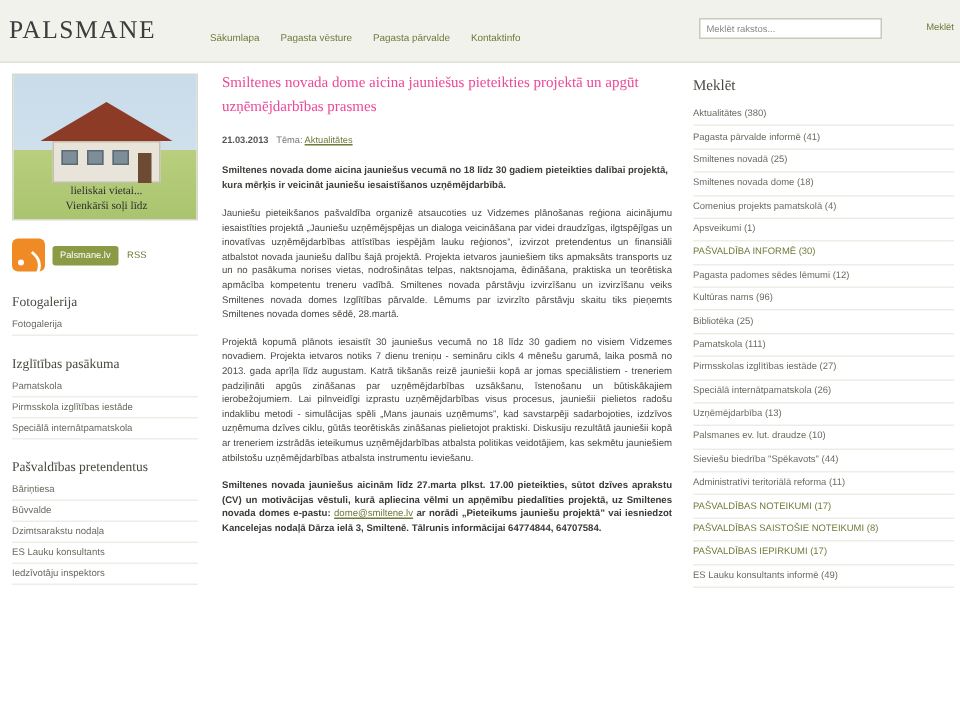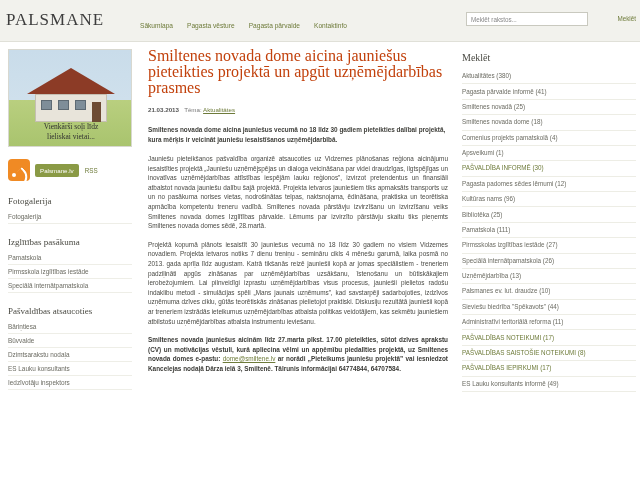--- a/index.html
+++ b/index.html
@@ -168,23 +168,23 @@
   }
   .left-list li a { color: #6b6b62; text-decoration: none; }
 
   
   .main {
     position: absolute; left: 148px; top: 48px;
     width: 300px;
   }
   .art-title {
     font-family: "Liberation Serif", serif;
-    font-size: 16px;
+    font-size: 10px;
     line-height: 16px;
-    color: #c2410c;
+    color: #ec4899;
     margin: 0 0 10px 0;
     font-weight: normal;
   }
   .meta {
     font-size: 6.2px;
     color: #777;
     margin-bottom: 12px;
   }
   .meta b { color: #555; font-weight: bold; }
   .meta a { color: #6e7b3a; text-decoration: underline; }
@@ -246,22 +246,22 @@
 
   <div class="leftcol">
     <div class="housebox">
       <div class="roof"></div>
       <div class="walls"></div>
       <div class="win w1"></div>
       <div class="win w2"></div>
       <div class="win w3"></div>
       <div class="door"></div>
       <div class="caption">
+        <div>lieliskai vietai...</div>
         <div>Vienkārši soļi līdz</div>
-        <div>lieliskai vietai...</div>
       </div>
     </div>
 
     <div class="rssrow">
       <div class="rss-icon"></div>
       <span class="rsslabel">Palsmane.lv</span>
       <span class="rsstext">RSS</span>
     </div>
 
     <div class="sec-title">Fotogalerija</div>
@@ -269,21 +269,21 @@
       <li><a href="#">Fotogalerija</a></li>
     </ul>
 
     <div class="sec-title">Izglītības pasākuma</div>
     <ul class="left-list">
       <li><a href="#">Pamatskola</a></li>
       <li><a href="#">Pirmsskola izglītības iestāde</a></li>
       <li><a href="#">Speciālā internātpamatskola</a></li>
     </ul>
 
-    <div class="sec-title">Pašvaldības atsaucoties</div>
+    <div class="sec-title">Pašvaldības pretendentus</div>
     <ul class="left-list">
       <li><a href="#">Bāriņtiesa</a></li>
       <li><a href="#">Būvvalde</a></li>
       <li><a href="#">Dzimtsarakstu nodaļa</a></li>
       <li><a href="#">ES Lauku konsultants</a></li>
       <li><a href="#">Iedzīvotāju inspektors</a></li>
     </ul>
   </div>
 
   <div class="main">

